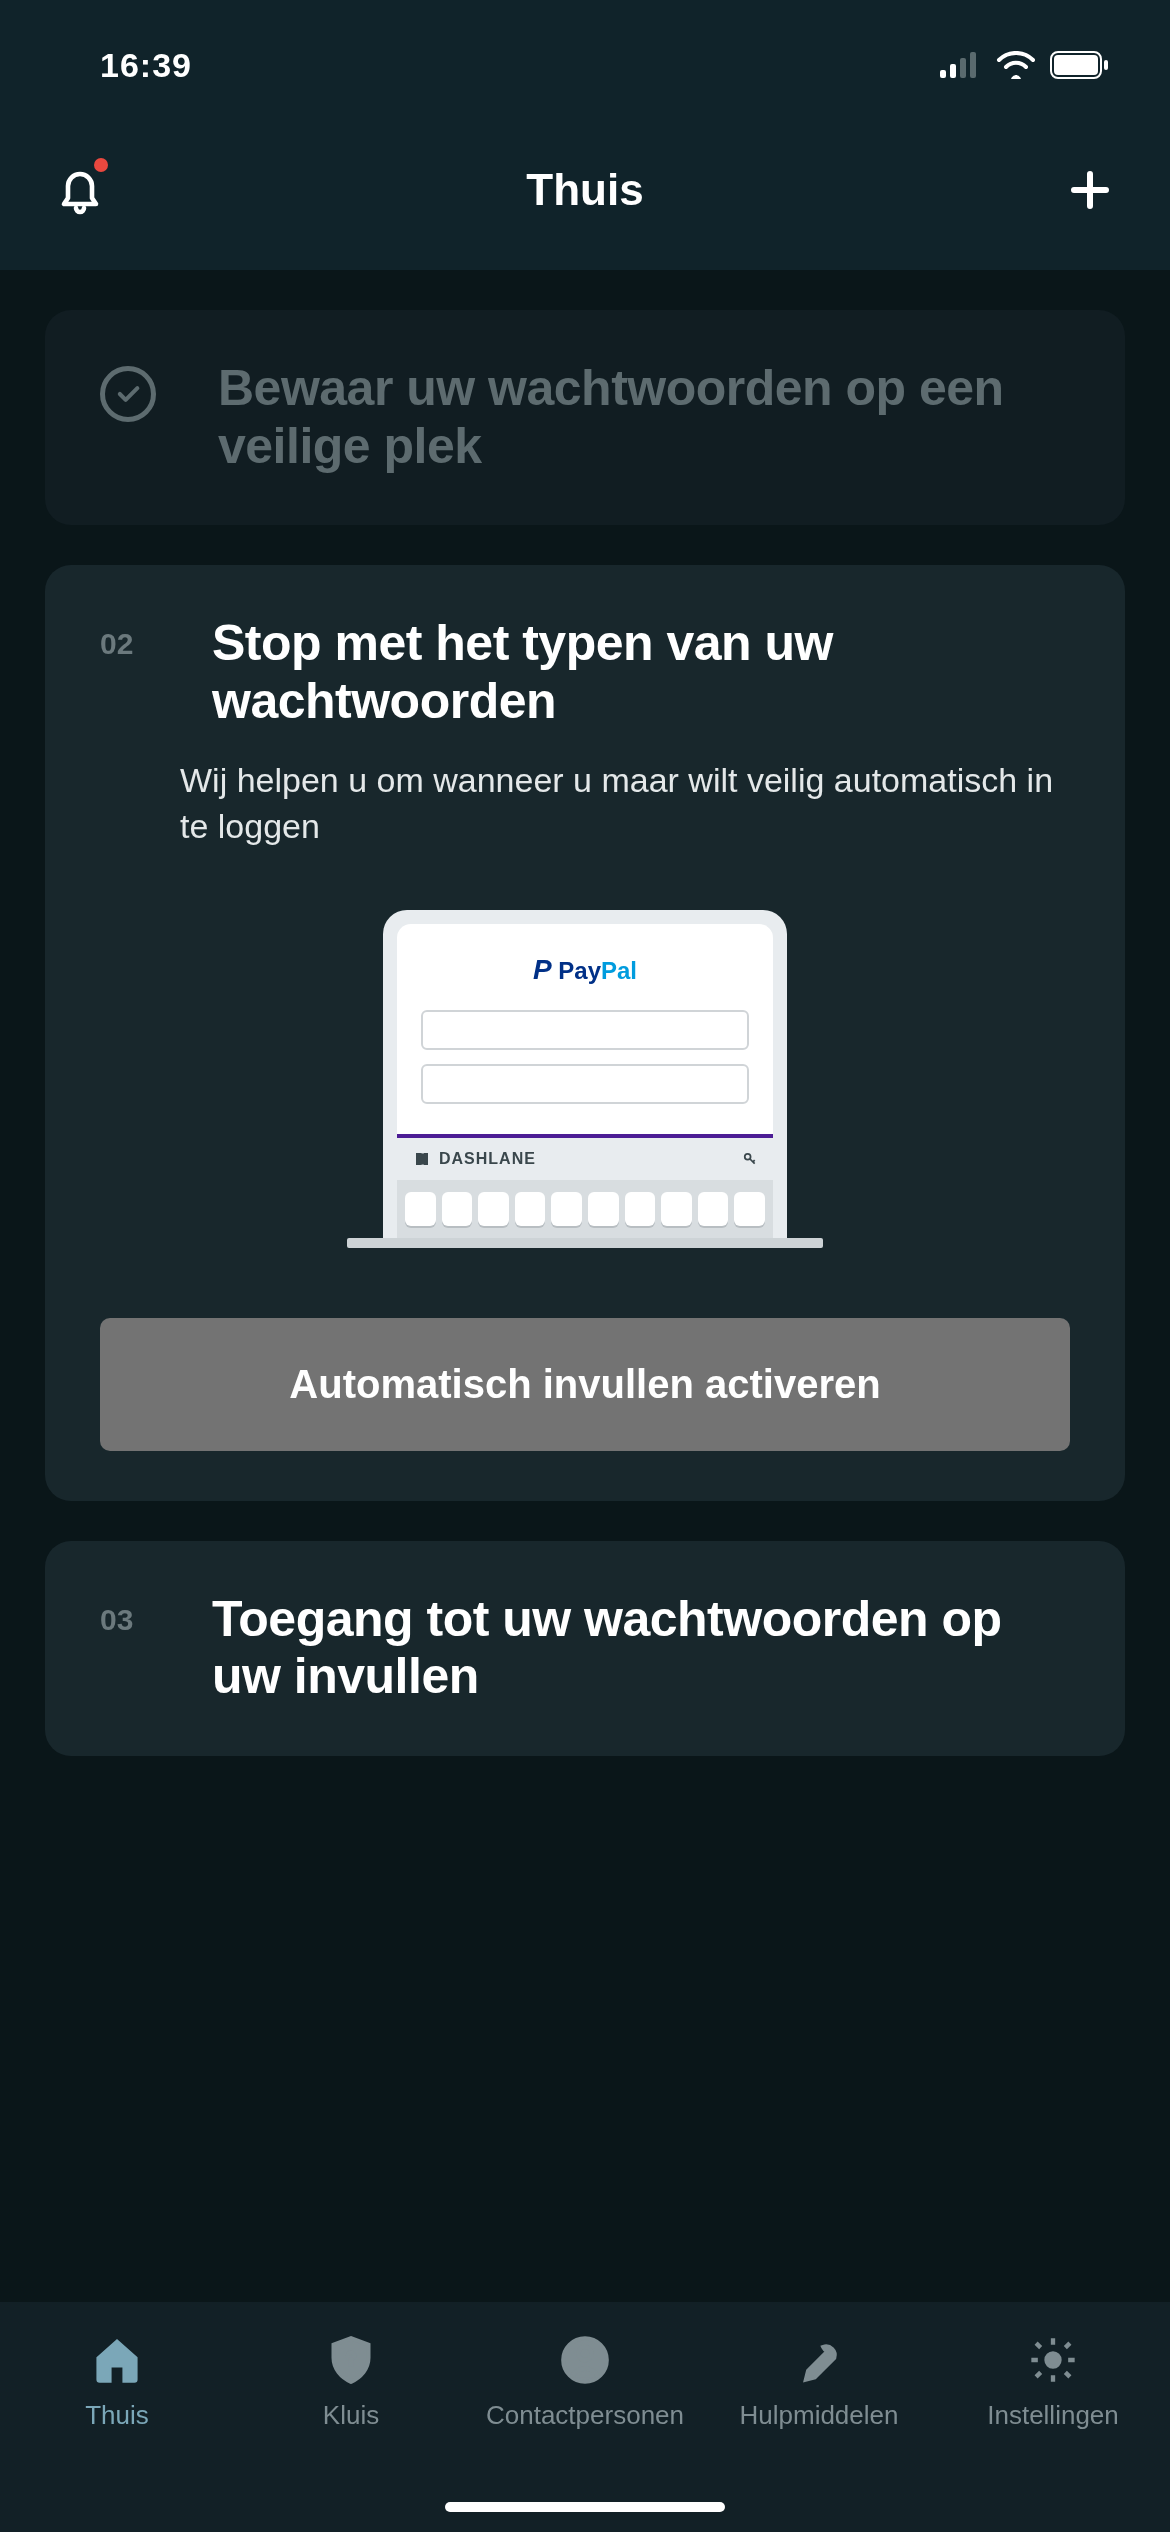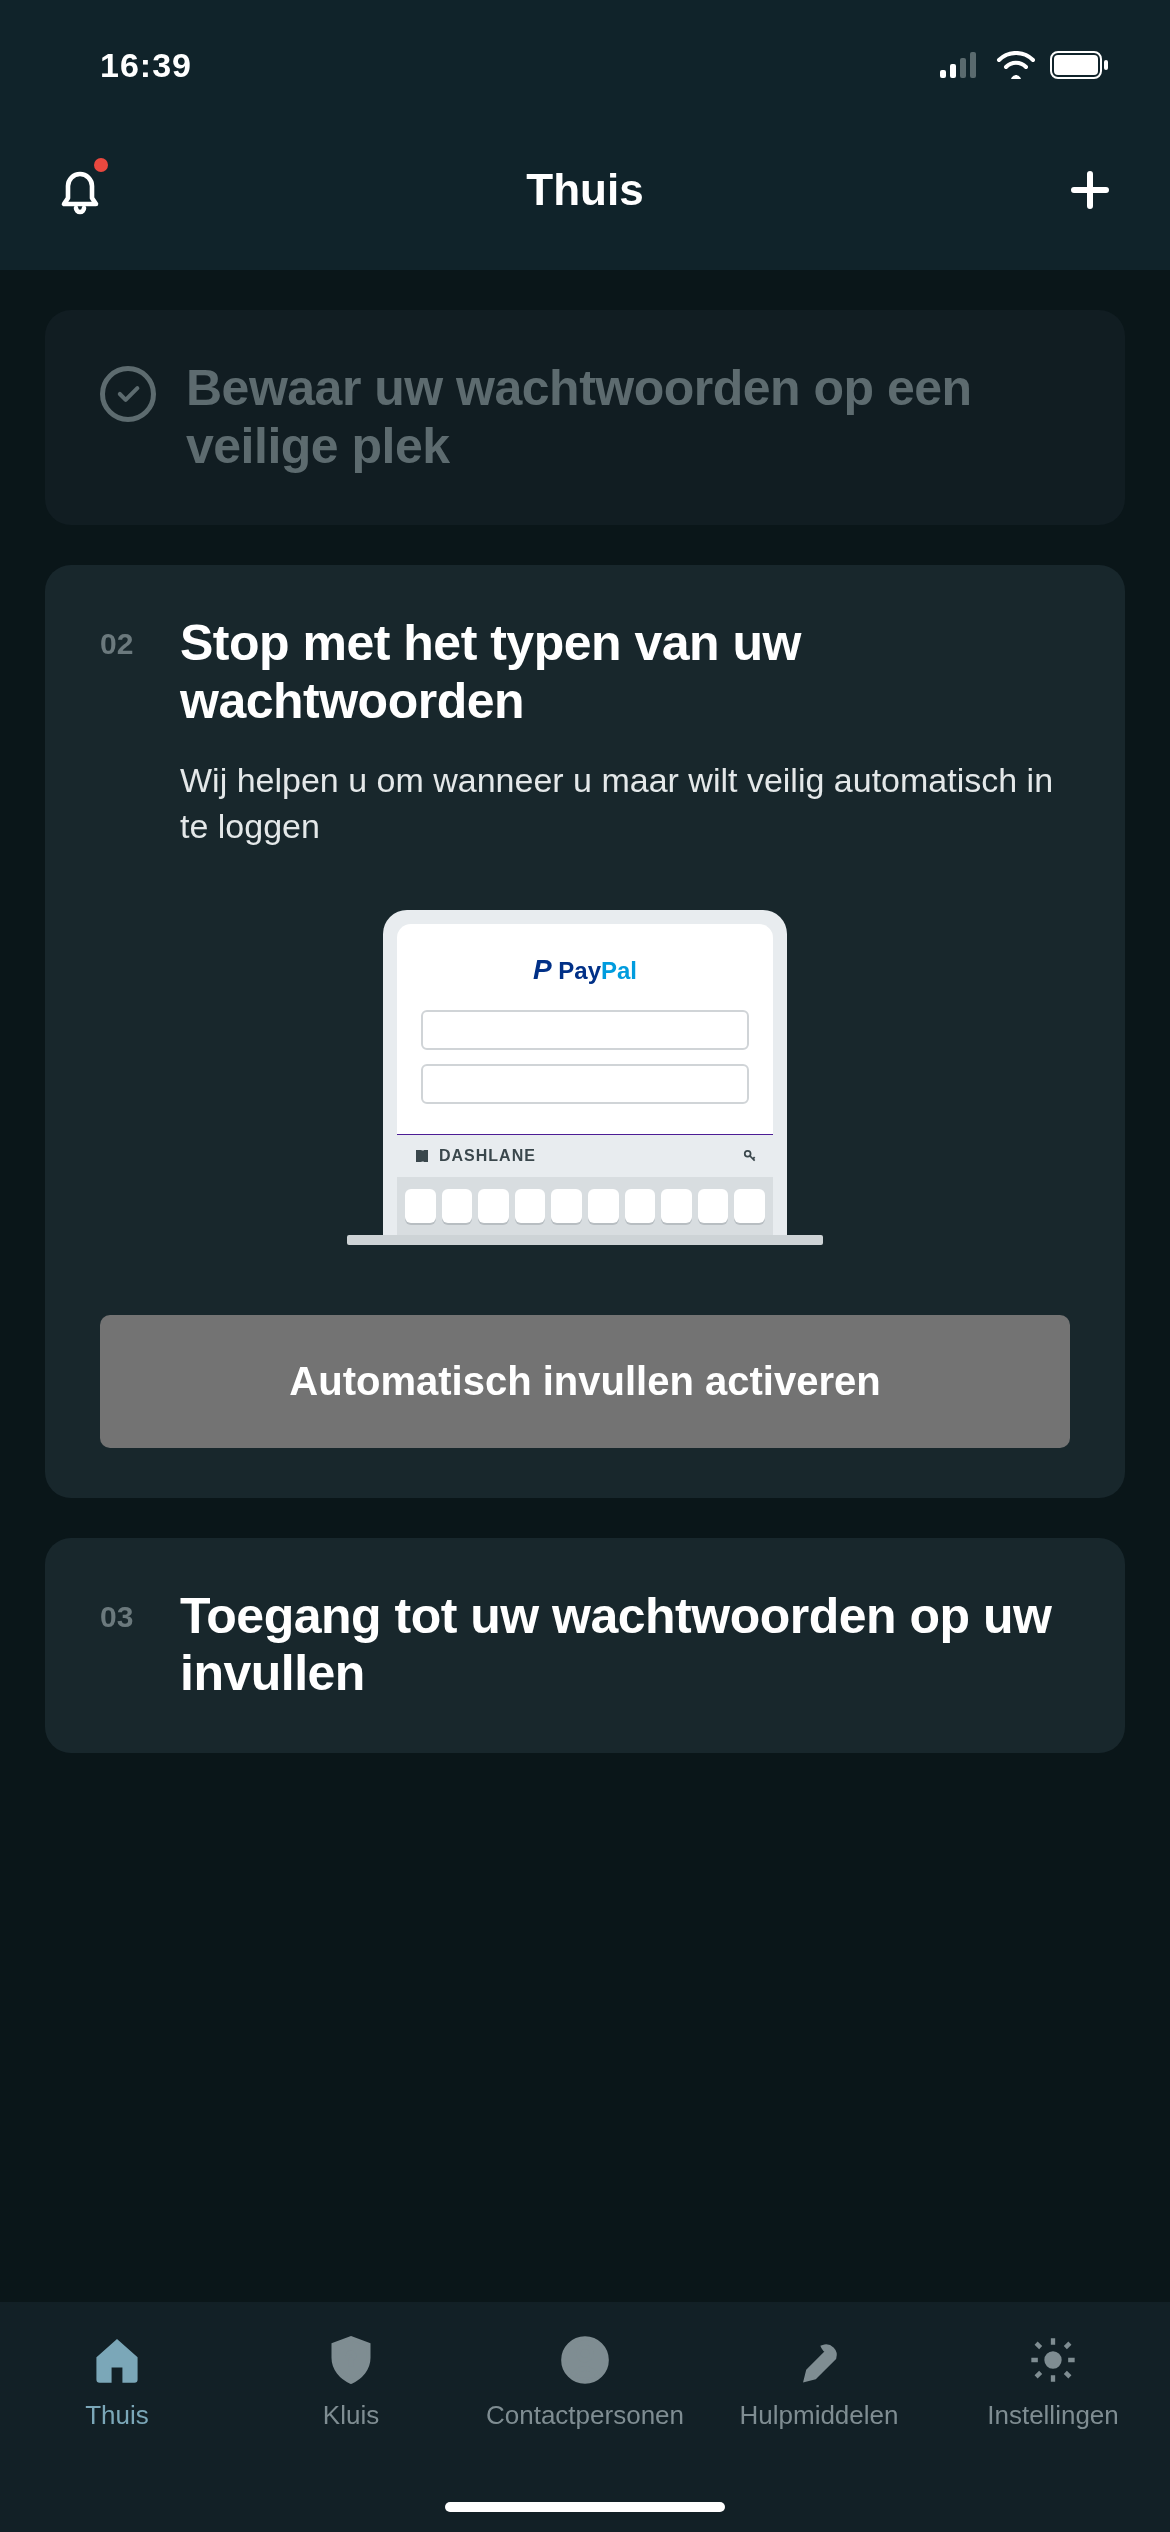--- a/index.html
+++ b/index.html
@@ -15,34 +15,34 @@
   .header-title { flex:1; text-align:center; font-size: 44px; font-weight: 700; }
   .icon-btn { width: 60px; height: 60px; display:flex; align-items:center; justify-content:center;}
 
   
   .content { padding: 40px 45px 0 45px; display:flex; flex-direction:column; gap: 40px;}
   .card { background: #18272c; border-radius: 26px; padding: 50px 55px; }
   .card.completed { background: #111d22; }
   .card.completed .card-title { color: #5d6b6f; }
   .card-head { display:flex; gap: 30px; align-items:flex-start;}
   .step-num { font-size: 30px; font-weight:700; color:#6b797d; margin-top:12px; min-width:50px;}
-  .card-title { font-size: 50px; font-weight: 800; line-height: 1.15; letter-spacing:-0.5px;}
+  .card-title { font-size: 50px; font-weight: 800; line-height: 1.15; letter-spacing:-0.5px;margin-left:32px;}
   .card-sub { font-size: 34px; color:#e4e8e9; margin-top: 28px; line-height:1.35; margin-left:80px;}
   .check-circle { width:56px; height:56px; border:5px solid #5d6b6f; border-radius:50%; display:flex; align-items:center; justify-content:center; flex-shrink:0; margin-top:6px;}
 
   .illustration { margin: 60px auto 70px; display:flex; justify-content:center;}
   .phone-mock { width: 404px; position:relative;}
   .phone-body { background:#e8ecef; border-radius:24px 24px 0 0; padding:14px 14px 0; }
   .phone-screen { background:#fff; border-radius:14px 14px 0 0; padding: 30px 24px 16px; }
   .pp-logo { text-align:center; font-weight:800; font-size:24px; margin-bottom:24px;}
   .pp-p { color:#003087; font-style:italic; font-size:28px; font-weight:900;}
   .pp-pay { color:#003087;}
   .pp-pal { color:#009cde;}
   .mock-input { height:40px; border:2px solid #d0d4d7; border-radius:6px; margin-bottom:14px;}
-  .autofill-bar { background:#e8ecef; padding: 12px 16px; display:flex; align-items:center; justify-content:space-between; border-top:1px solid #4c1d95;}
+  .autofill-bar { background:#e8ecef; padding: 12px 16px; display:flex; align-items:center; justify-content:space-between; border-top:4px solid #4c1d95;}
   .dash-label { font-size:16px; font-weight:800; letter-spacing:1px; color:#3a474c; display:flex; align-items:center; gap:8px;}
   .key-ico { width:14px; color:#3a474c;}
   .kbd-row { display:flex; gap:6px; padding:12px 8px; background:#d8dde0;}
   .kbd-row span{ flex:1; height:34px; background:#fff; border-radius:6px; box-shadow:0 2px 0 #b8bec2;}
   .phone-base { height:10px; background:#cdd3d6; margin:0 -36px; border-radius: 2px;}
 
   .cta-btn { background:#737373; color:#fff; font-size:40px; font-weight:600; text-align:center; padding:44px 20px; border-radius:10px; margin-top:10px;}
 
   
   .tabbar { position:absolute; bottom:0; left:0; right:0; height:230px; background:#122026; display:flex; justify-content:space-around; align-items:flex-start; padding-top:30px;}

